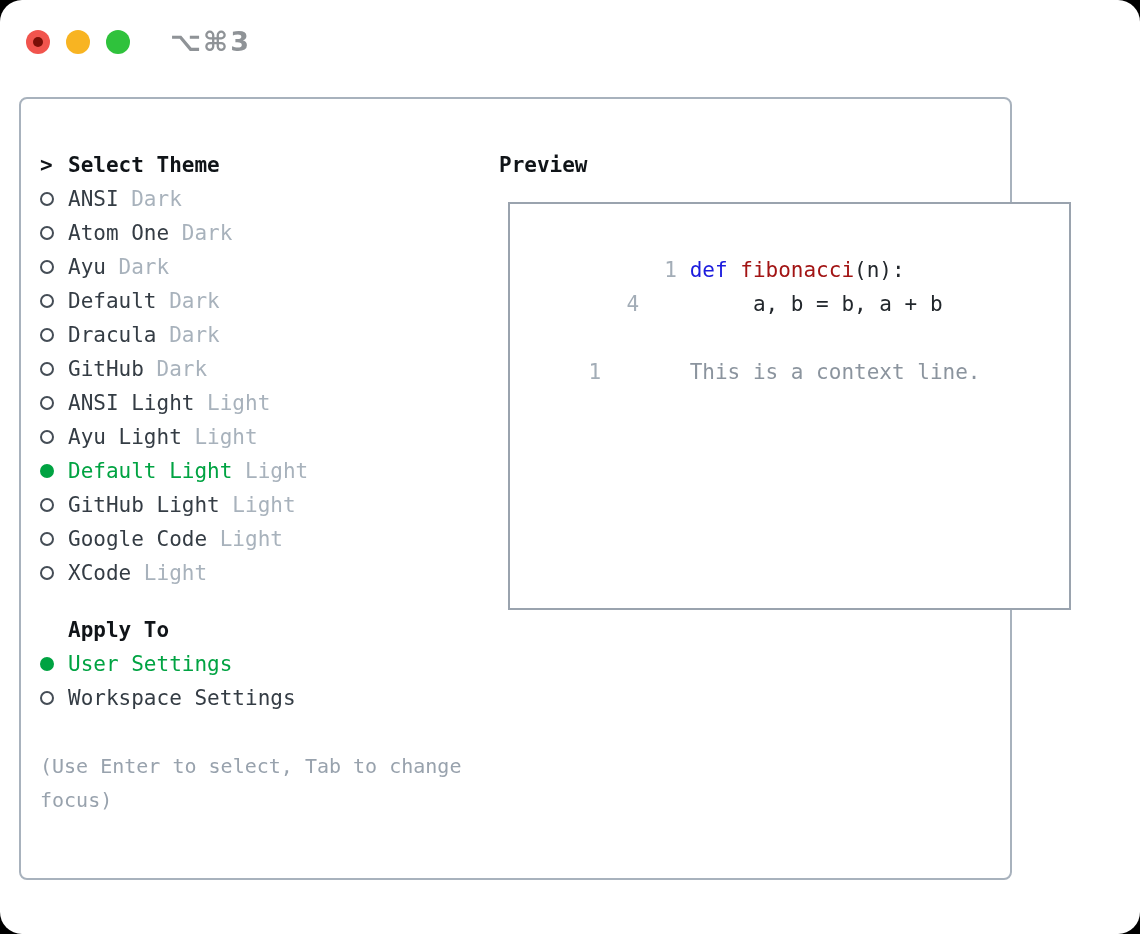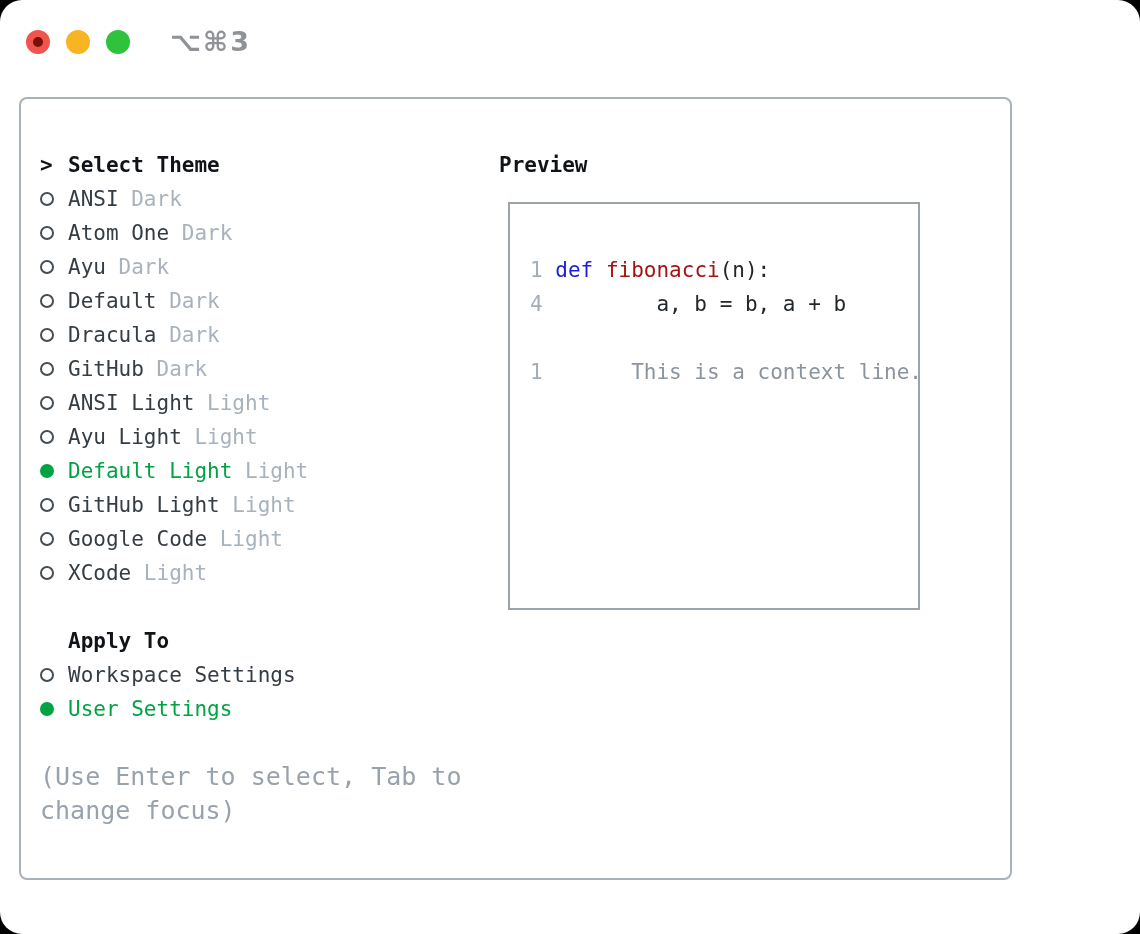--- a/index.html
+++ b/index.html
@@ -58,40 +58,41 @@
   .prompt { font-weight: bold; color: var(--header_black); font-size: 21px; }
   .radio {
     width: 14px; height: 14px; border-radius: 50%;
     border: 2px solid var(--radio_ring);
   }
   .radio.on { background: var(--selected_green); border-color: var(--selected_green); }
   .header-label { font-weight: bold; color: var(--header_black); }
   .item-name { color: var(--name_dark); }
   .item-name.sel { color: var(--selected_green); }
   .item-variant { color: var(--variant_gray); }
-  .spacer { margin-top: 34px; }
+  .spacer { margin-top: 23px; }
   .hint {
     margin-top: 34px;
     width: 424px;
-    font-size: 25px; line-height: 34px;
+    font-size: 20px; line-height: 34px;
     color: var(--hint_gray);
   }
   
   .preview-pane { position: absolute; left: 478px; top: 49px; }
   .preview-header {
     height: 34px; line-height: 34px;
     font-weight: bold; font-size: 21px;
     color: var(--header_black);
   }
   .preview-box {
     margin-top: 20px; margin-left: 9px;
-    width: 412px; height: 408px;
+    width: 563px; height: 408px;
     border: 2px solid var(--preview_border);
     padding: 49px 30px 49px 20px;
     background: #fff;
+    text-align: center;
   }
   .code-line { height: 34px; line-height: 34px; font-size: 21px; white-space: pre; }
   .seg.ln  { color: var(--lineno_gray); }
   .seg.kw  { color: var(--keyword_blue); }
   .seg.fn  { color: var(--function_red); }
   .seg.pl  { color: var(--code_black); }
   .seg.ctx { color: var(--context_gray); }
   .seg.del { color: var(--deleted_red); }
   .seg.add { color: var(--added_green); }
 </style>
@@ -131,22 +132,22 @@
           <div class="row"><span class="marker"><span class="radio"></span></span><span class="item-name">Google Code</span><span class="item-variant"> Light</span></div>
           <div class="row"><span class="marker"><span class="radio"></span></span><span class="item-name">XCode</span><span class="item-variant"> Light</span></div>
         </div>
 
       <div class="row spacer">
         <span class="marker"></span>
         <span class="header-label">Apply To</span>
       </div>
 
       <div>
+          <div class="row"><span class="marker"><span class="radio on"></span></span><span class="item-name sel">User Settings</span></div>
           <div class="row"><span class="marker"><span class="radio"></span></span><span class="item-name">Workspace Settings</span></div>
-          <div class="row"><span class="marker"><span class="radio on"></span></span><span class="item-name sel">User Settings</span></div>
         </div>
 
       <div class="hint">(Use Enter to select, Tab to change focus)</div>
     </div>
 
     <div class="preview-pane">
       <div class="preview-header">Preview</div>
       <div class="preview-box">
         <div>
             <div class="code-line"><span class="seg ln">1 </span><span class="seg kw">def</span><span class="seg pl"> </span><span class="seg fn">fibonacci</span><span class="seg pl">(n):</span></div>

